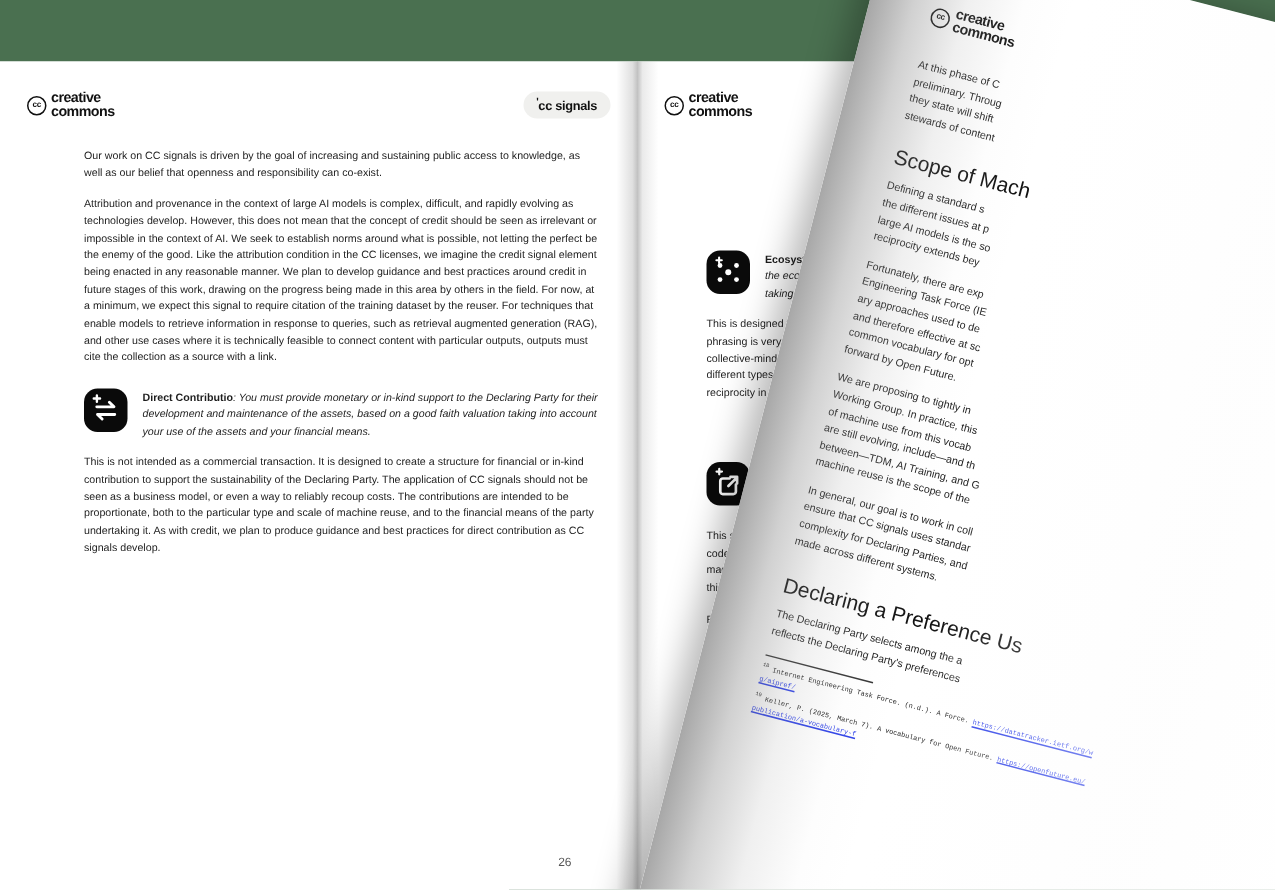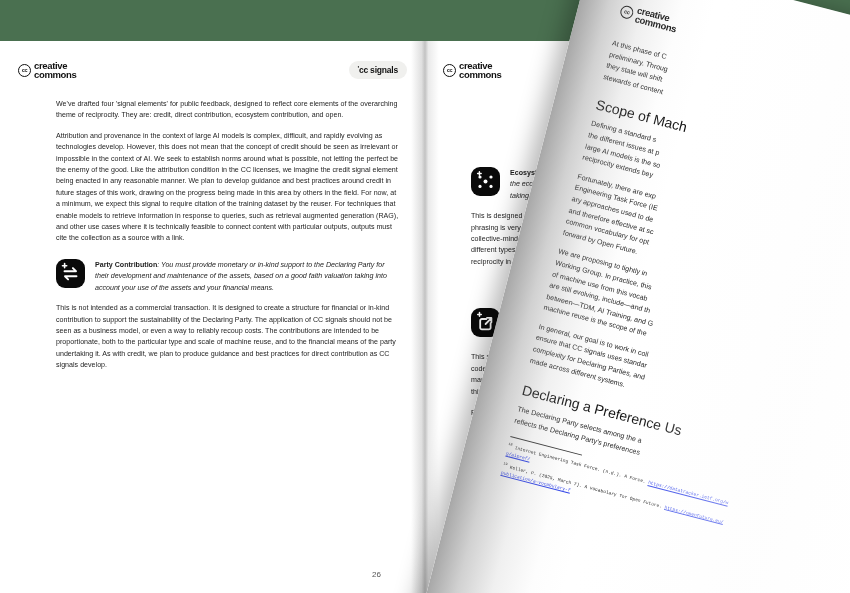--- a/index.html
+++ b/index.html
@@ -245,34 +245,34 @@
             <span>creative</span>
             <span>commons</span>
           </div>
         </div>
         <div class="signals-badge">
           <span class="tick">'</span><span>cc signals</span>
         </div>
       </div>
 
       <div class="page-body">
-        <p class="body">We've drafted four 'signal elements' for public feedback, designed to reflect core elements of the overarching theme of reciprocity. They are: credit, direct contribution, ecosystem contribution, and open.</p>
+        <p class="body">Our work on CC signals is driven by the goal of increasing and sustaining public access to knowledge, as well as our belief that openness and responsibility can co-exist.</p>
 
         <p class="body">Attribution and provenance in the context of large AI models is complex, difficult, and rapidly evolving as technologies develop. However, this does not mean that the concept of credit should be seen as irrelevant or impossible in the context of AI. We seek to establish norms around what is possible, not letting the perfect be the enemy of the good. Like the attribution condition in the CC licenses, we imagine the credit signal element being enacted in any reasonable manner. We plan to develop guidance and best practices around credit in future stages of this work, drawing on the progress being made in this area by others in the field. For now, at a minimum, we expect this signal to require citation of the training dataset by the reuser. For techniques that enable models to retrieve information in response to queries, such as retrieval augmented generation (RAG), and other use cases where it is technically feasible to connect content with particular outputs, outputs must cite the collection as a source with a link.</p>
 
         <div class="signal">
           <div class="signal-icon">
             <svg width="29" height="29" viewBox="0 0 29 29" aria-hidden="true">
               <path d="M8.5 12.2h11.5l-3.1-3.1" fill="none" stroke="#fff" stroke-width="1.9" stroke-linecap="round" stroke-linejoin="round"></path>
               <path d="M20.5 17.3H9l3.1 3.1" fill="none" stroke="#fff" stroke-width="1.9" stroke-linecap="round" stroke-linejoin="round"></path>
               <path d="M8.6 4.6v4.2M6.5 6.7h4.2" stroke="#fff" stroke-width="1.6" stroke-linecap="round"></path>
             </svg>
           </div>
           <div class="signal-text">
-            <b>Party Contribution</b><span>: You must provide monetary or in-kind support to the Declaring Party for their development and maintenance of the assets, based on a good faith valuation taking into account your use of the assets and your financial means.</span>
+            <b>Direct Contributio</b><span>: You must provide monetary or in-kind support to the Declaring Party for their development and maintenance of the assets, based on a good faith valuation taking into account your use of the assets and your financial means.</span>
           </div>
         </div>
         <p class="body">This is not intended as a commercial transaction. It is designed to create a structure for financial or in-kind contribution to support the sustainability of the Declaring Party. The application of CC signals should not be seen as a business model, or even a way to reliably recoup costs. The contributions are intended to be proportionate, both to the particular type and scale of machine reuse, and to the financial means of the party undertaking it. As with credit, we plan to produce guidance and best practices for direct contribution as CC signals develop.</p>
       </div>
 
       <div class="page-number">26</div>
     </div>
 
     <div class="page right">
 

